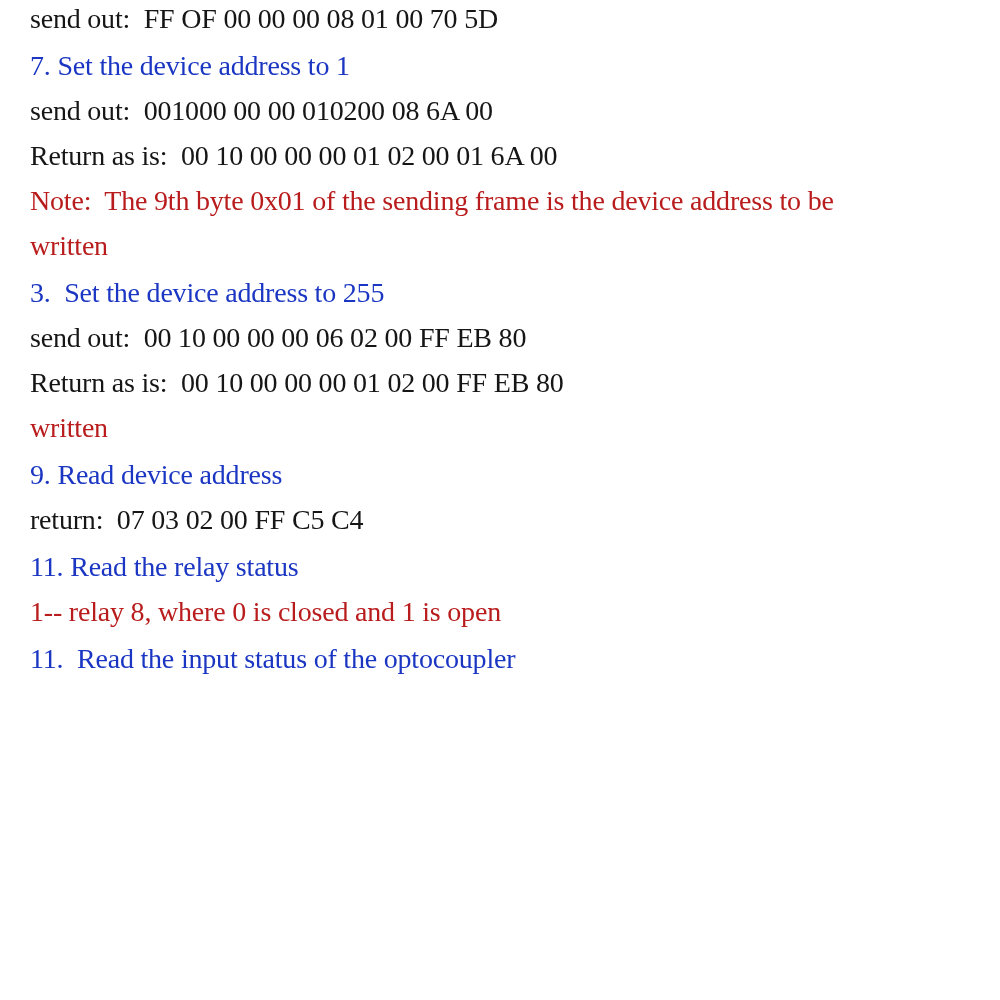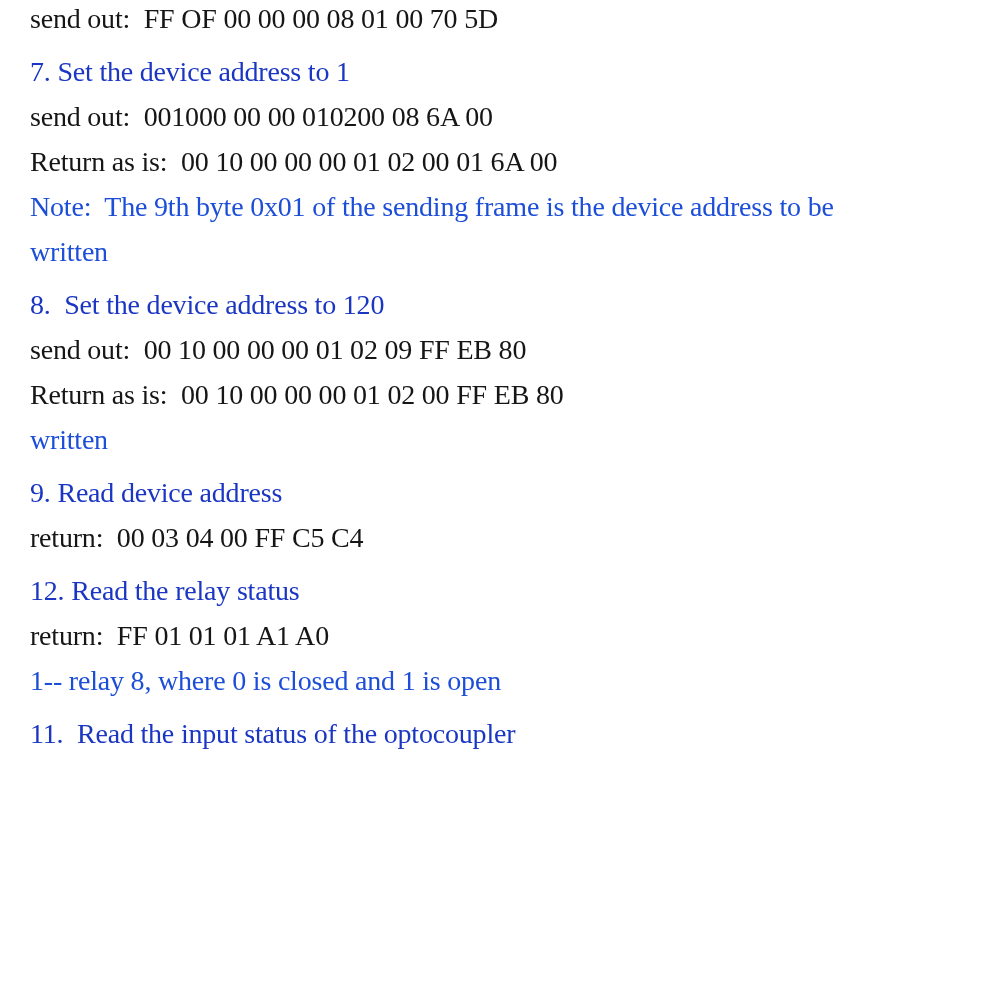--- a/index.html
+++ b/index.html
@@ -22,37 +22,36 @@
     margin: 0;
     height: 45px;
     line-height: 45px;
     font-family: "Liberation Serif", "DejaVu Serif", serif;
     font-size: 28px;
     font-weight: 400;
     white-space: pre;          
     letter-spacing: -0.2px;
   }
   .c-black { color: #161616; }
-  .c-red   { color: #1d4ed8; }
+  .c-red   { color: #b91c1c; }
   .c-blue  { color: #1a36c2; }
-  .heading { margin-top: 8px; }
+  .heading { margin-top: 2px; }
 </style>
 </head>
 <body>
 
 <div class="page">
   <p class="ln c-black">send out:  FF OF 00 00 00 08 01 00 70 5D</p>
   <p class="ln c-blue heading">7. Set the device address to 1</p>
   <p class="ln c-black">send out:  001000 00 00 010200 08 6A 00</p>
   <p class="ln c-black">Return as is:  00 10 00 00 00 01 02 00 01 6A 00</p>
   <p class="ln c-red">Note:  The 9th byte 0x01 of the sending frame is the device address to be</p>
   <p class="ln c-red">written</p>
-  <p class="ln c-blue heading">8.  Set the device address to 120</p>
-  <p class="ln c-black">send out:  00 10 00 00 00 01 02 09 FF EB 80</p>
+  <p class="ln c-blue heading">3.  Set the device address to 255</p>
+  <p class="ln c-black">send out:  00 10 00 00 00 06 02 00 FF EB 80</p>
   <p class="ln c-black">Return as is:  00 10 00 00 00 01 02 00 FF EB 80</p>
   <p class="ln c-red">written</p>
   <p class="ln c-blue heading">9. Read device address</p>
-  <p class="ln c-black">return:  00 03 04 00 FF C5 C4</p>
-  <p class="ln c-blue heading">12. Read the relay status</p>
-  <p class="ln c-black">return:  FF 01 01 01 A1 A0</p>
+  <p class="ln c-black">return:  07 03 02 00 FF C5 C4</p>
+  <p class="ln c-blue heading">11. Read the relay status</p>
   <p class="ln c-red">1-- relay 8, where 0 is closed and 1 is open</p>
   <p class="ln c-blue heading">11.  Read the input status of the optocoupler</p>
 </div>
 
 </body></html>

